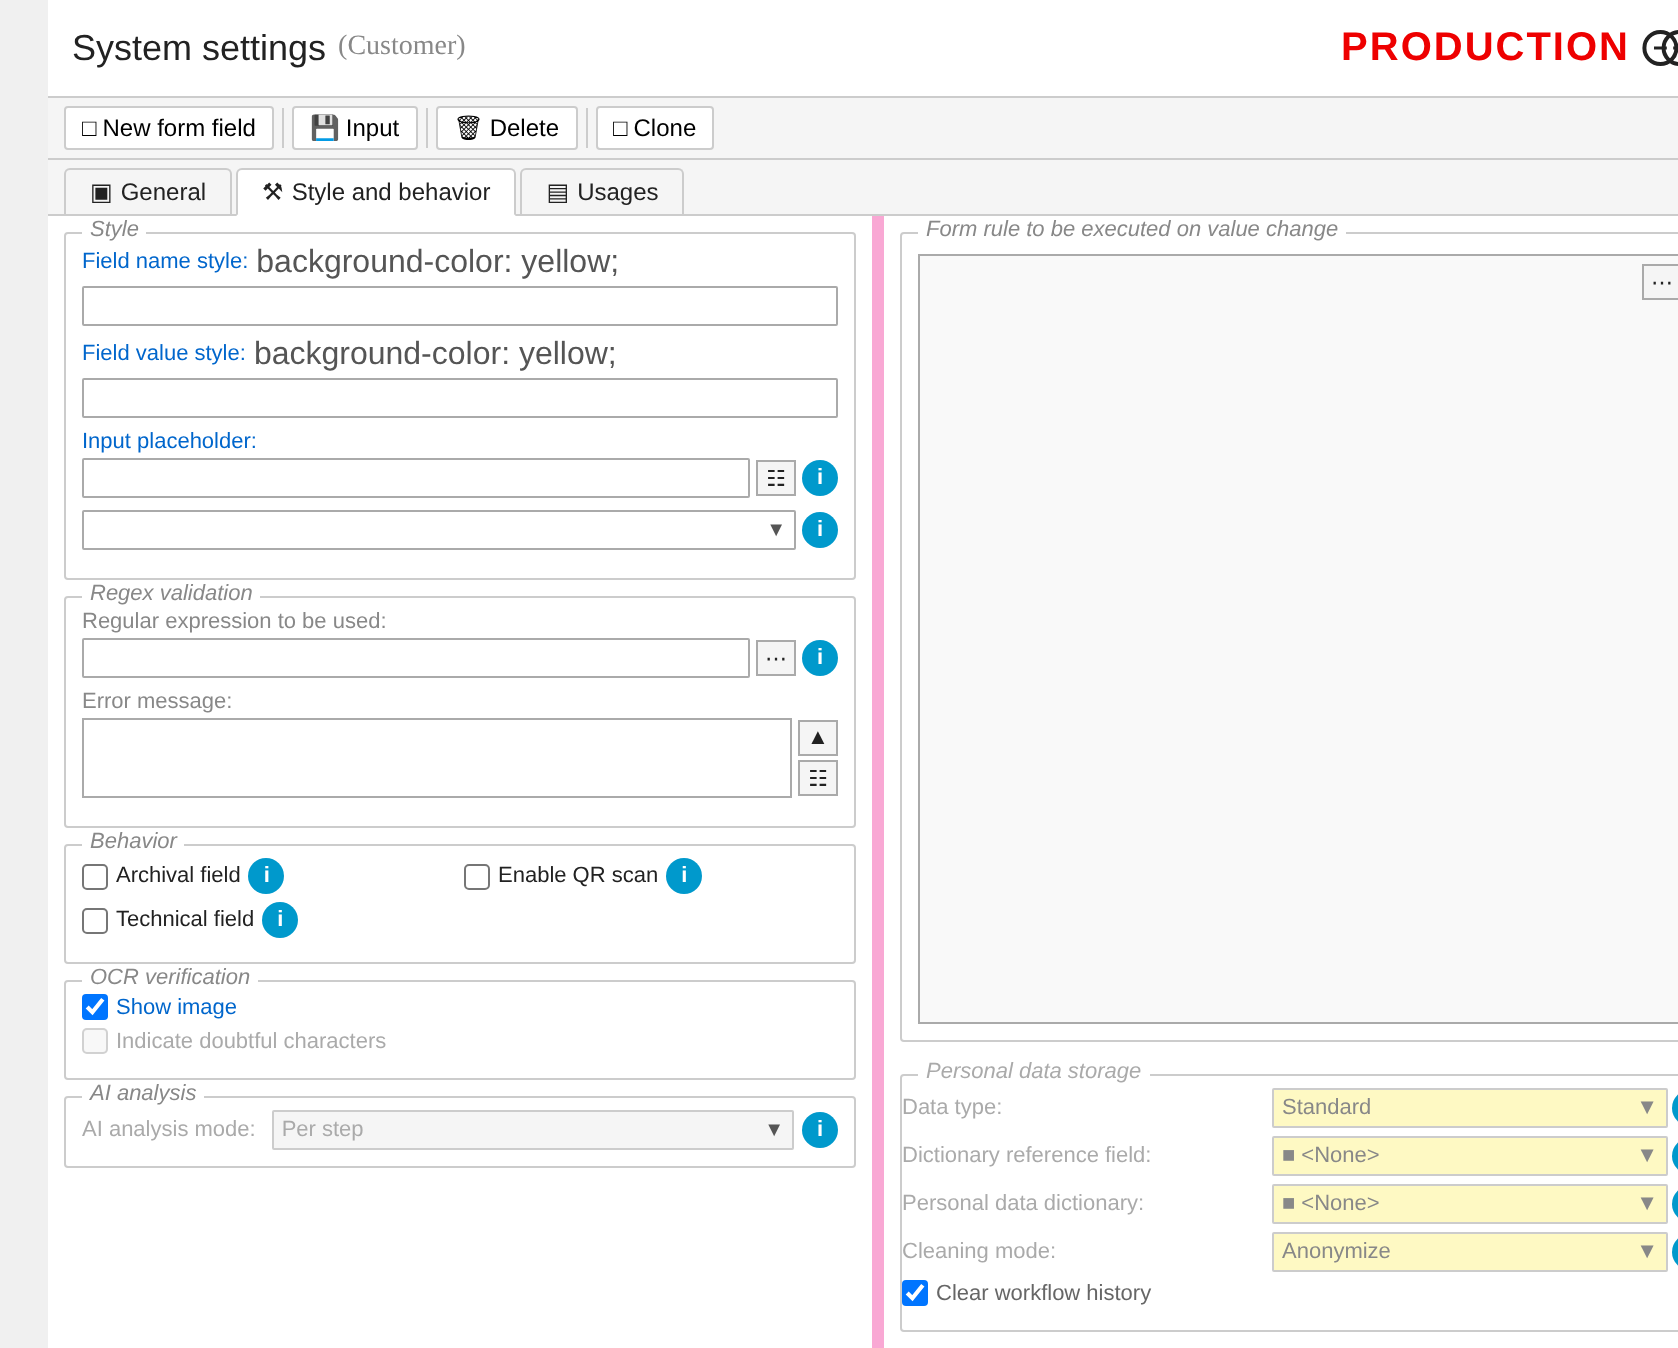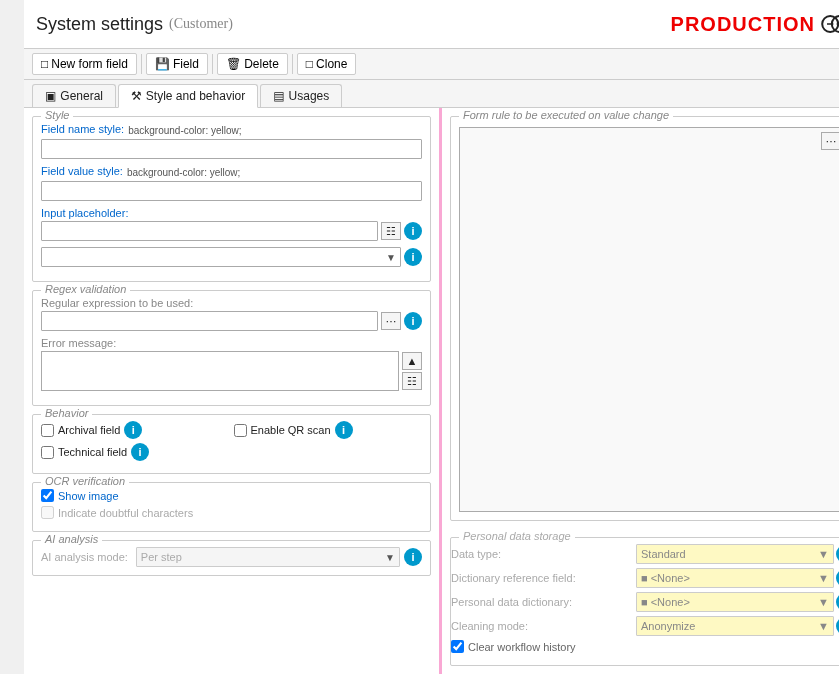--- a/index.html
+++ b/index.html
@@ -21,33 +21,33 @@
 
     
     .tabs { display: flex; padding: 4px 8px 0; background: #f5f5f5; border-bottom: 1px solid #ccc; gap: 2px; }
     .tab { padding: 4px 12px; border: 1px solid #ccc; border-bottom: none; background: #f5f5f5; cursor: pointer; font-size: 12px; display: flex; align-items: center; gap: 4px; border-radius: 3px 3px 0 0; }
     .tab.active { background: #fff; border-bottom: 1px solid #fff; margin-bottom: -1px; }
 
     
     .main { display: flex; flex: 1; overflow: hidden; }
 
     
-    .left-panel { width: 418px; padding: 8px; overflow-y: auto; border-right: 3px solid #f9a8d4; }
+    .left-panel { width: 418px; padding: 8px; overflow-y: auto; border-right: 6px solid #f9a8d4; }
 
     
     .right-panel { flex: 1; padding: 8px; display: flex; flex-direction: column; gap: 8px; overflow-y: auto; }
 
     
     .group { border: 1px solid #ccc; border-radius: 2px; margin-bottom: 8px; padding: 6px 8px 8px; position: relative; }
     .group-title { position: absolute; top: -8px; left: 8px; background: #fff; padding: 0 4px; font-size: 11px; color: #888; font-style: italic; }
 
     .field-row { margin-bottom: 6px; }
     .field-label { font-size: 11px; color: #0066cc; margin-bottom: 2px; }
     .field-label-gray { font-size: 11px; color: #888; margin-bottom: 2px; }
-    .field-value-inline { font-size: 10px; color: #555; }
+    .field-value-inline { font-size: 16px; color: #555; }
 
     .field-with-label { display: flex; align-items: center; gap: 4px; margin-bottom: 2px; }
 
     input[type="text"], .fake-input {
       width: 100%;
       height: 20px;
       border: 1px solid #aaa;
       background: #fff;
       padding: 1px 4px;
       font-size: 11px;
@@ -116,21 +116,21 @@
   </div>
 
   <div class="toolbar">
     <button class="toolbar-btn">
       <span>□</span>
       <span>New form field</span>
     </button>
     <div class="toolbar-sep"></div>
     <button class="toolbar-btn">
       <span>💾</span>
-      <span>Field</span>
+      <span>Input</span>
     </button>
     <div class="toolbar-sep"></div>
     <button class="toolbar-btn">
       <span>🗑</span>
       <span>Delete</span>
     </button>
     <div class="toolbar-sep"></div>
     <button class="toolbar-btn">
       <span>□</span>
       <span>Clone</span>

